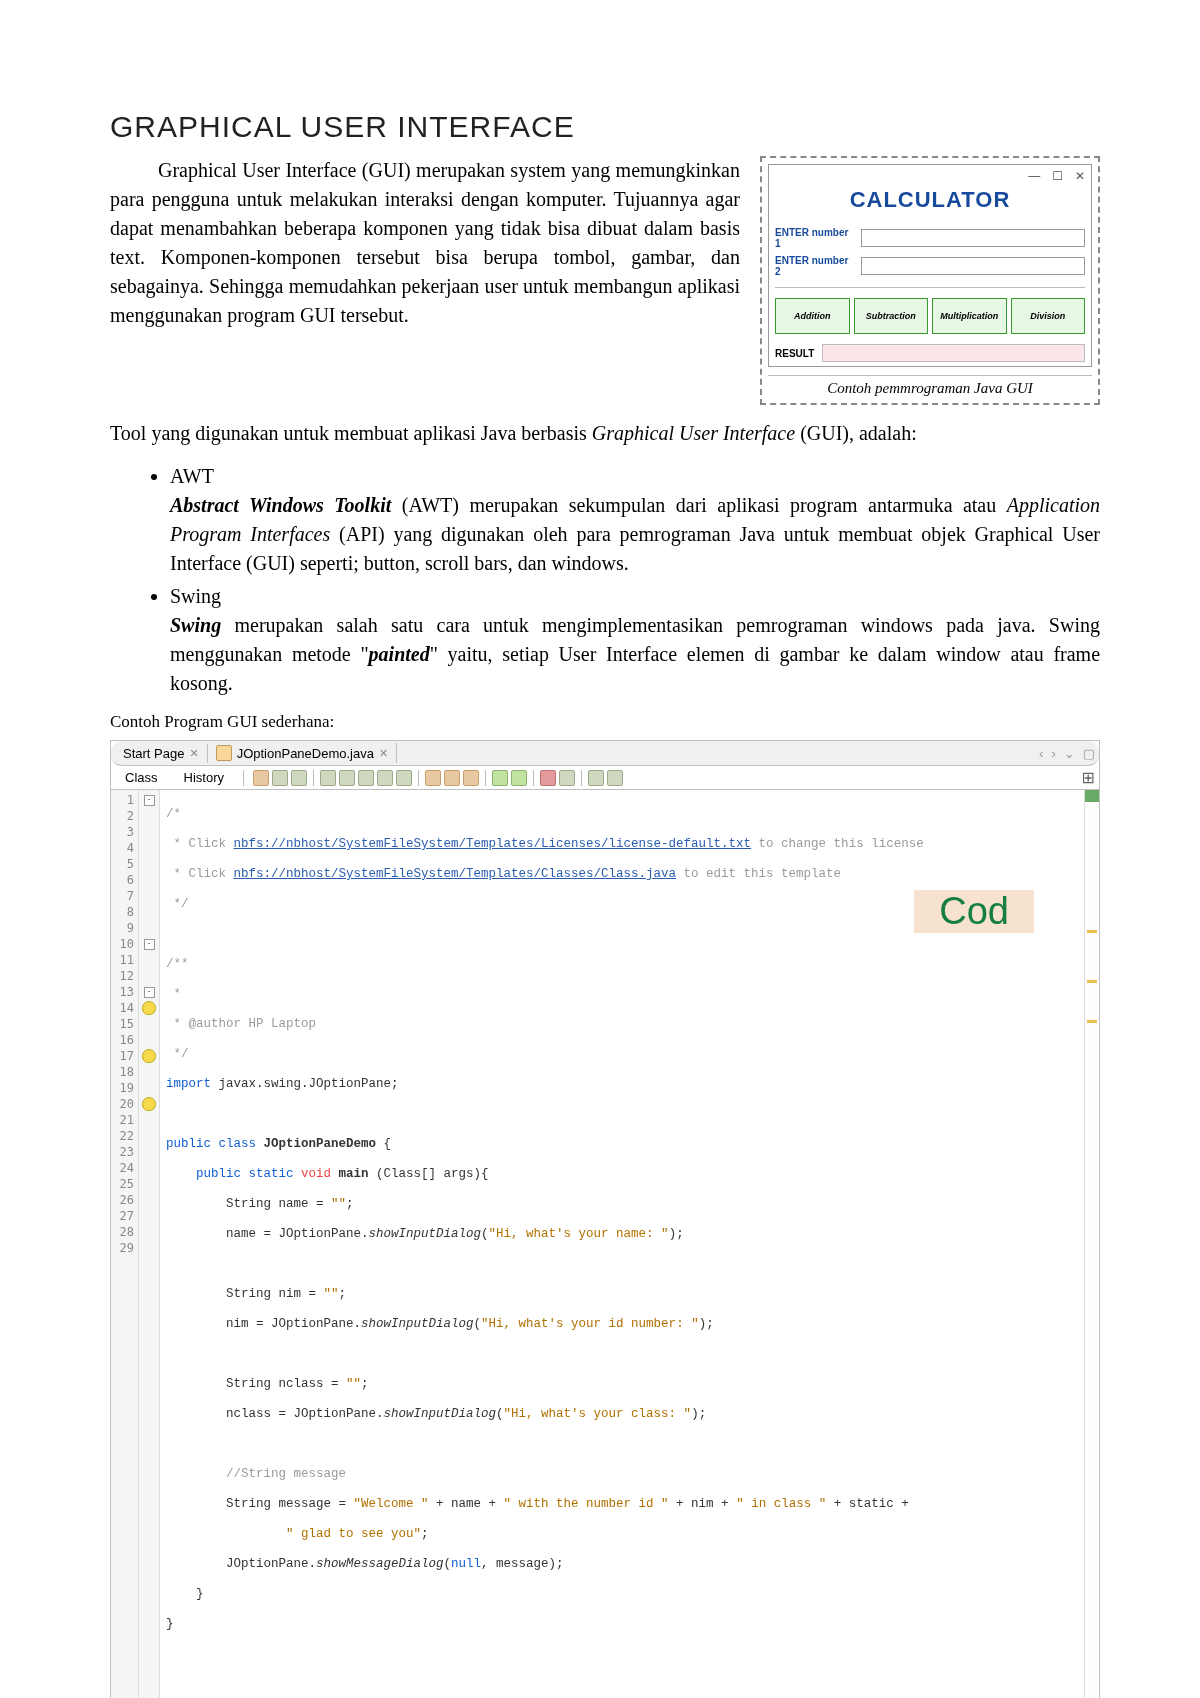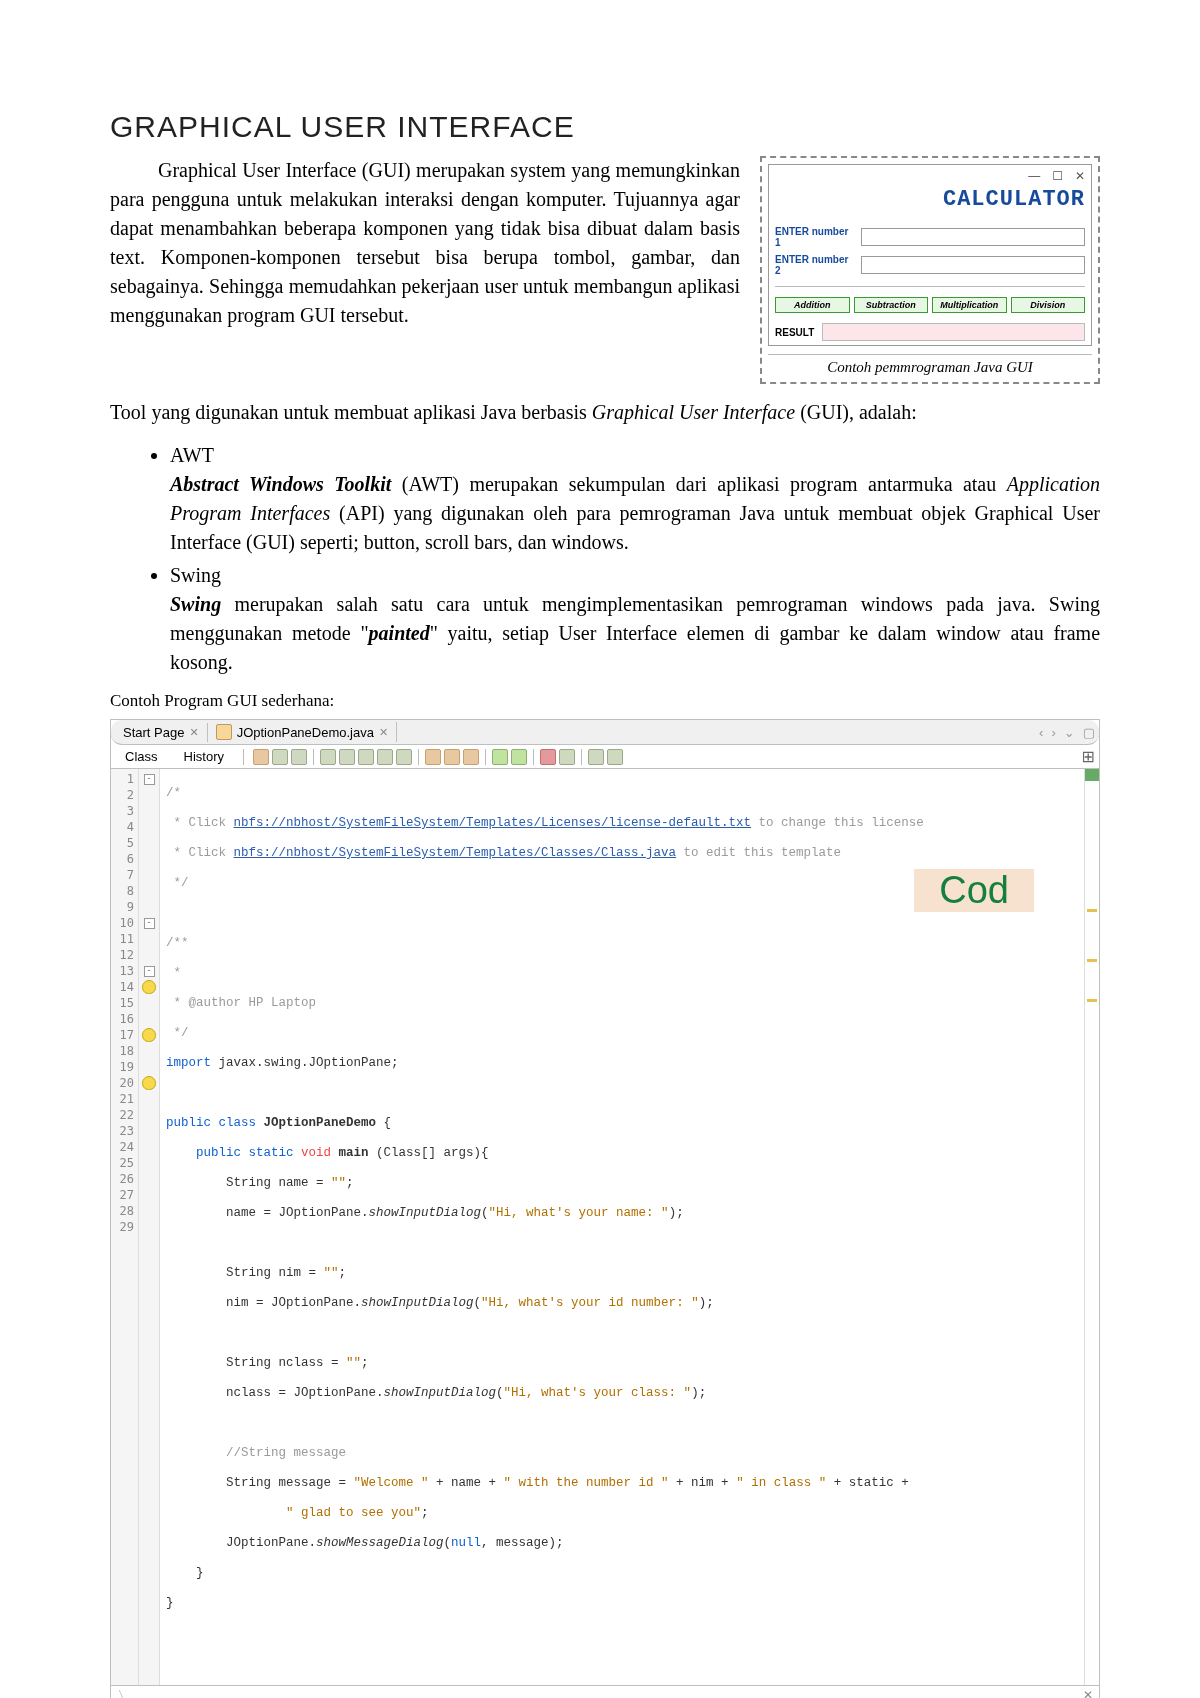--- a/index.html
+++ b/index.html
@@ -49,22 +49,22 @@
     padding: 4px 6px;
   }
   .calc-titlebar {
     display: flex;
     justify-content: flex-end;
     gap: 12px;
     font-size: 12px;
     color: #555;
   }
   .calc-head {
-    text-align: right;
-    font-family: Liberation Mono, monospace;
+    text-align: center;
+    font-family: Liberation Sans, sans-serif;
     font-weight: bold;
     font-size: 22px;
     color: #174a9c;
     letter-spacing: 1px;
     margin: 4px 0 14px 0;
   }
   .calc-row {
     display: flex;
     align-items: center;
     margin: 6px 0;
@@ -85,21 +85,21 @@
   .calc-divider { border-top: 1px solid #bbb; margin: 10px 0; }
   .calc-btns { display: flex; gap: 4px; }
   .calc-btn {
     flex: 1;
     border: 1px solid #379b2e;
     background: #e6f8e3;
     font-size: 9px;
     font-style: italic;
     font-weight: bold;
     text-align: center;
-    padding: 2px 0;
+    padding: 12px 0;
     color: #000;
   }
   .calc-result-row { display: flex; align-items: center; gap: 8px; margin-top: 10px; }
   .calc-result-label { font-size: 10px; font-weight: bold; }
   .calc-result-field { flex: 1; height: 16px; border: 1px solid #bbb; background: #fde6ea; }
   .calc-caption {
     text-align: center;
     font-style: italic;
     font-family: "Times New Roman", serif;
     font-size: 15px;

